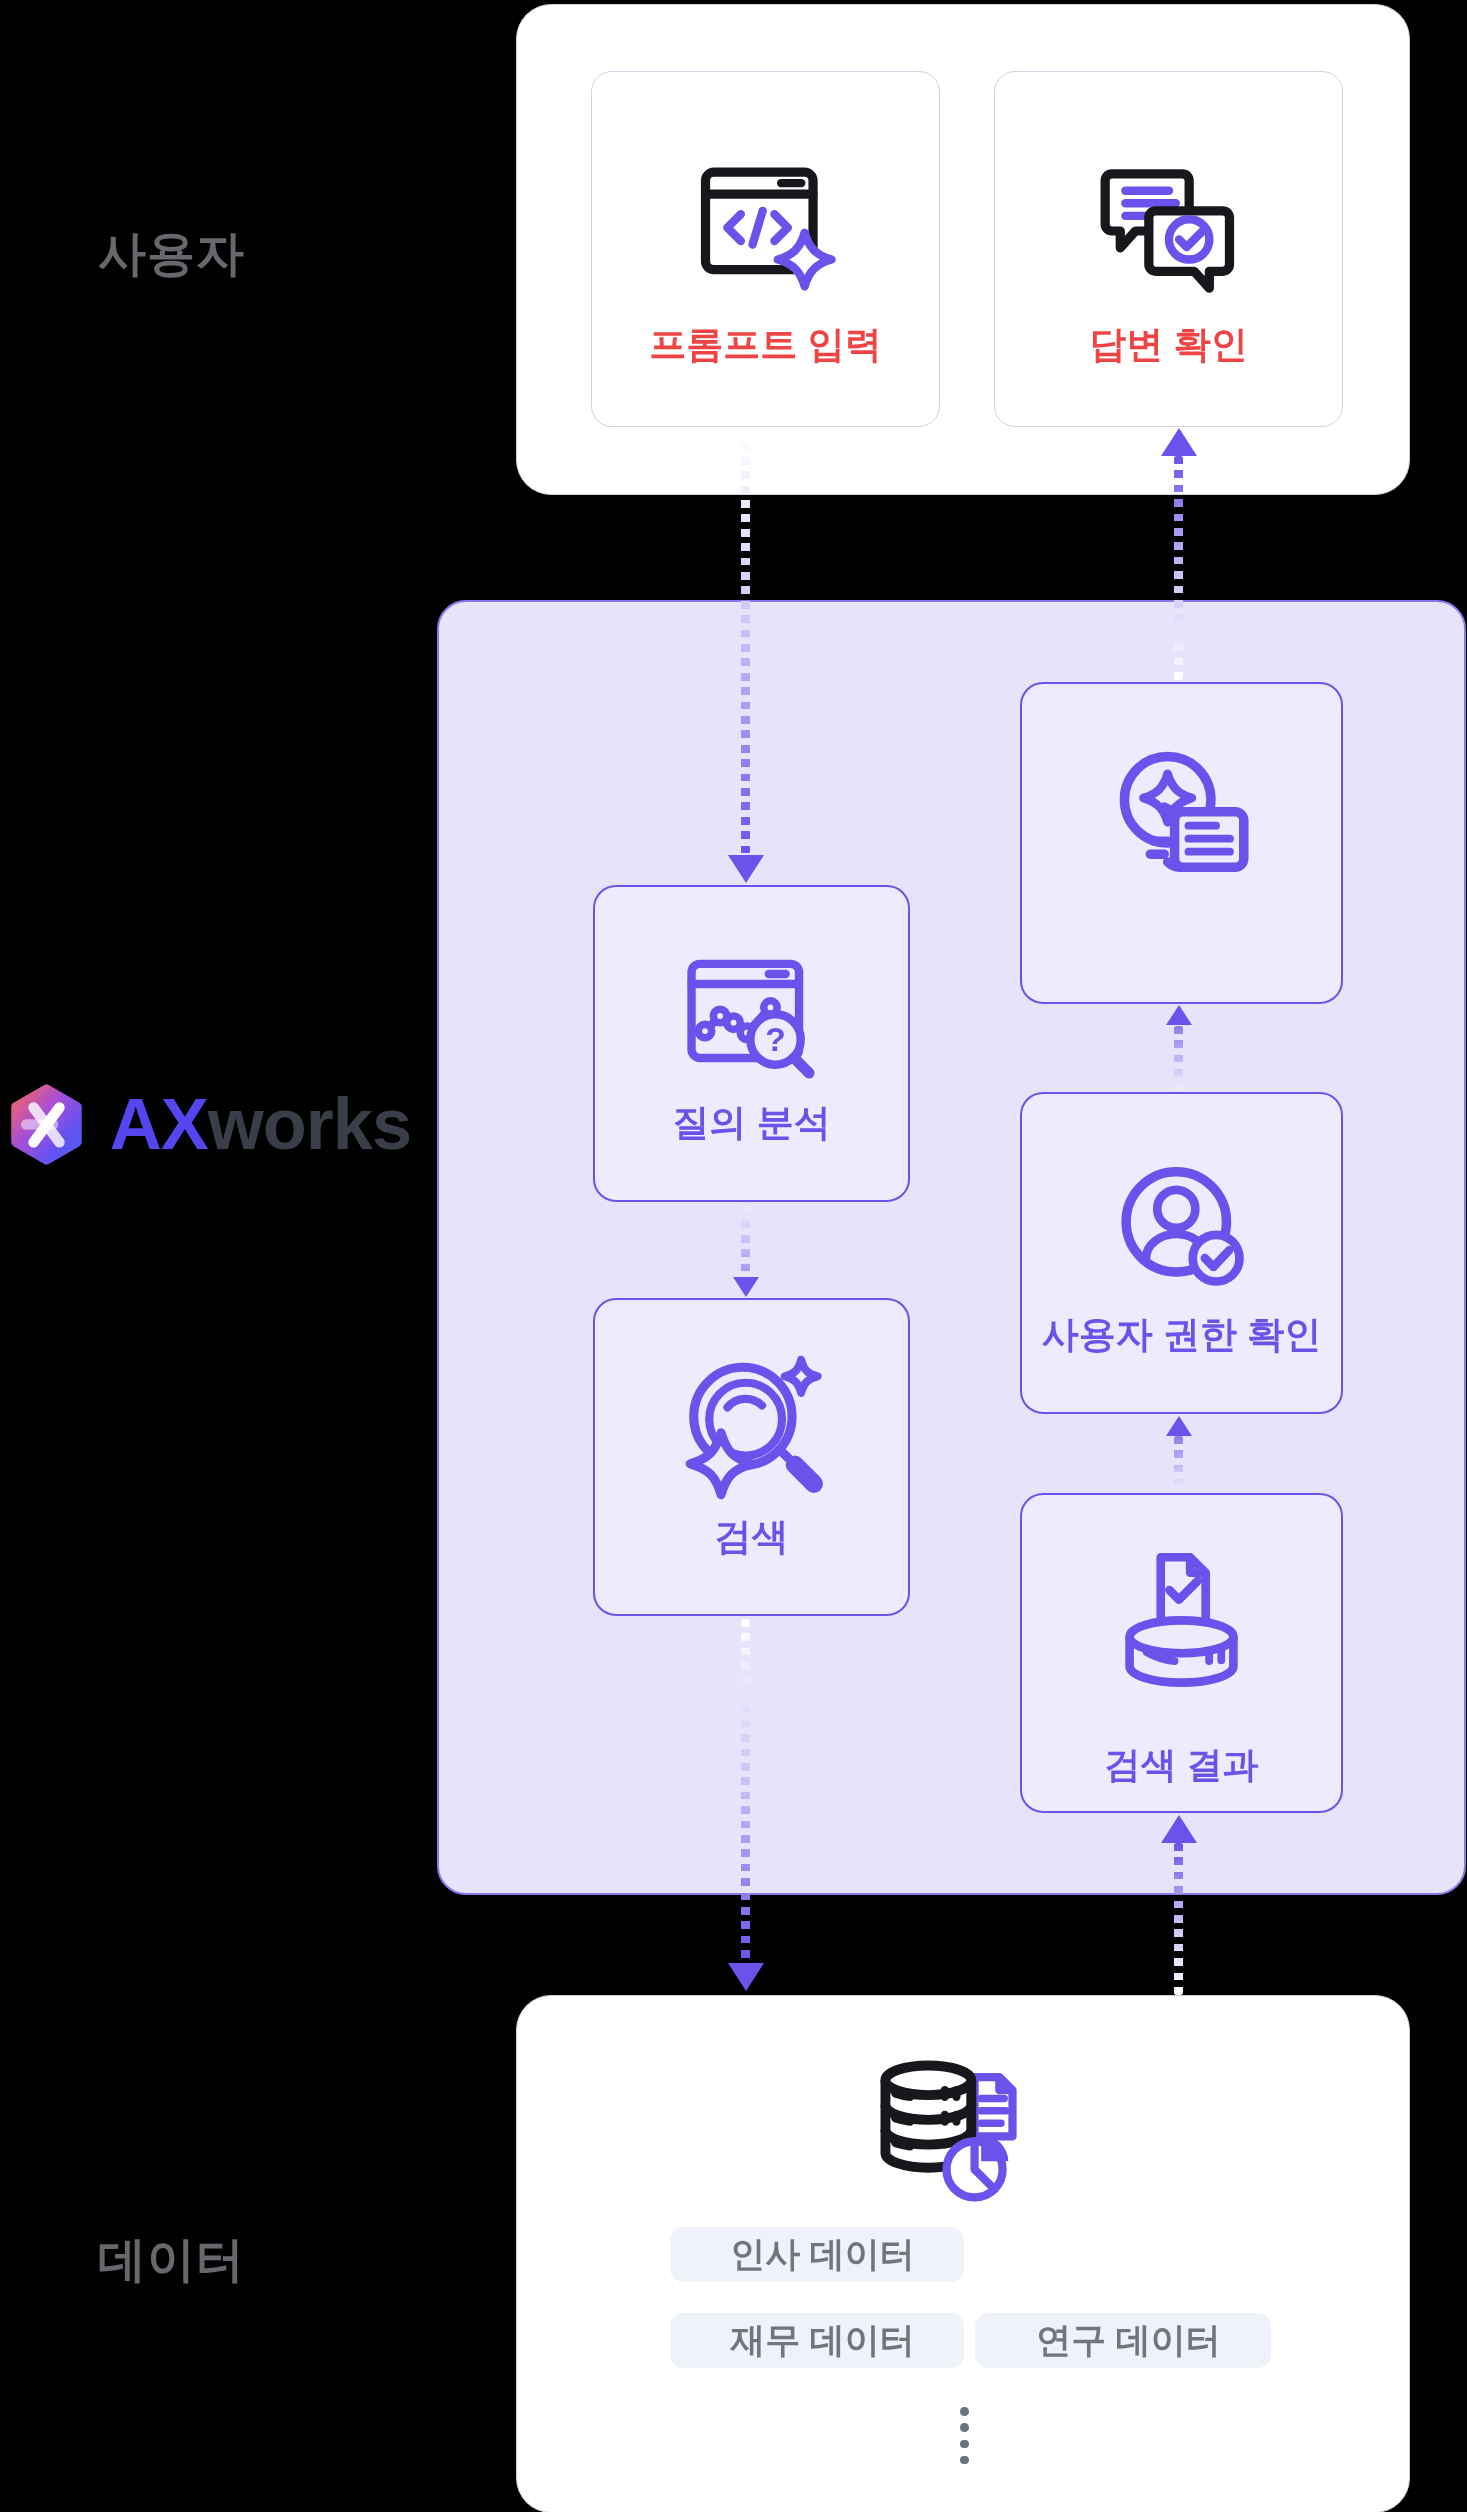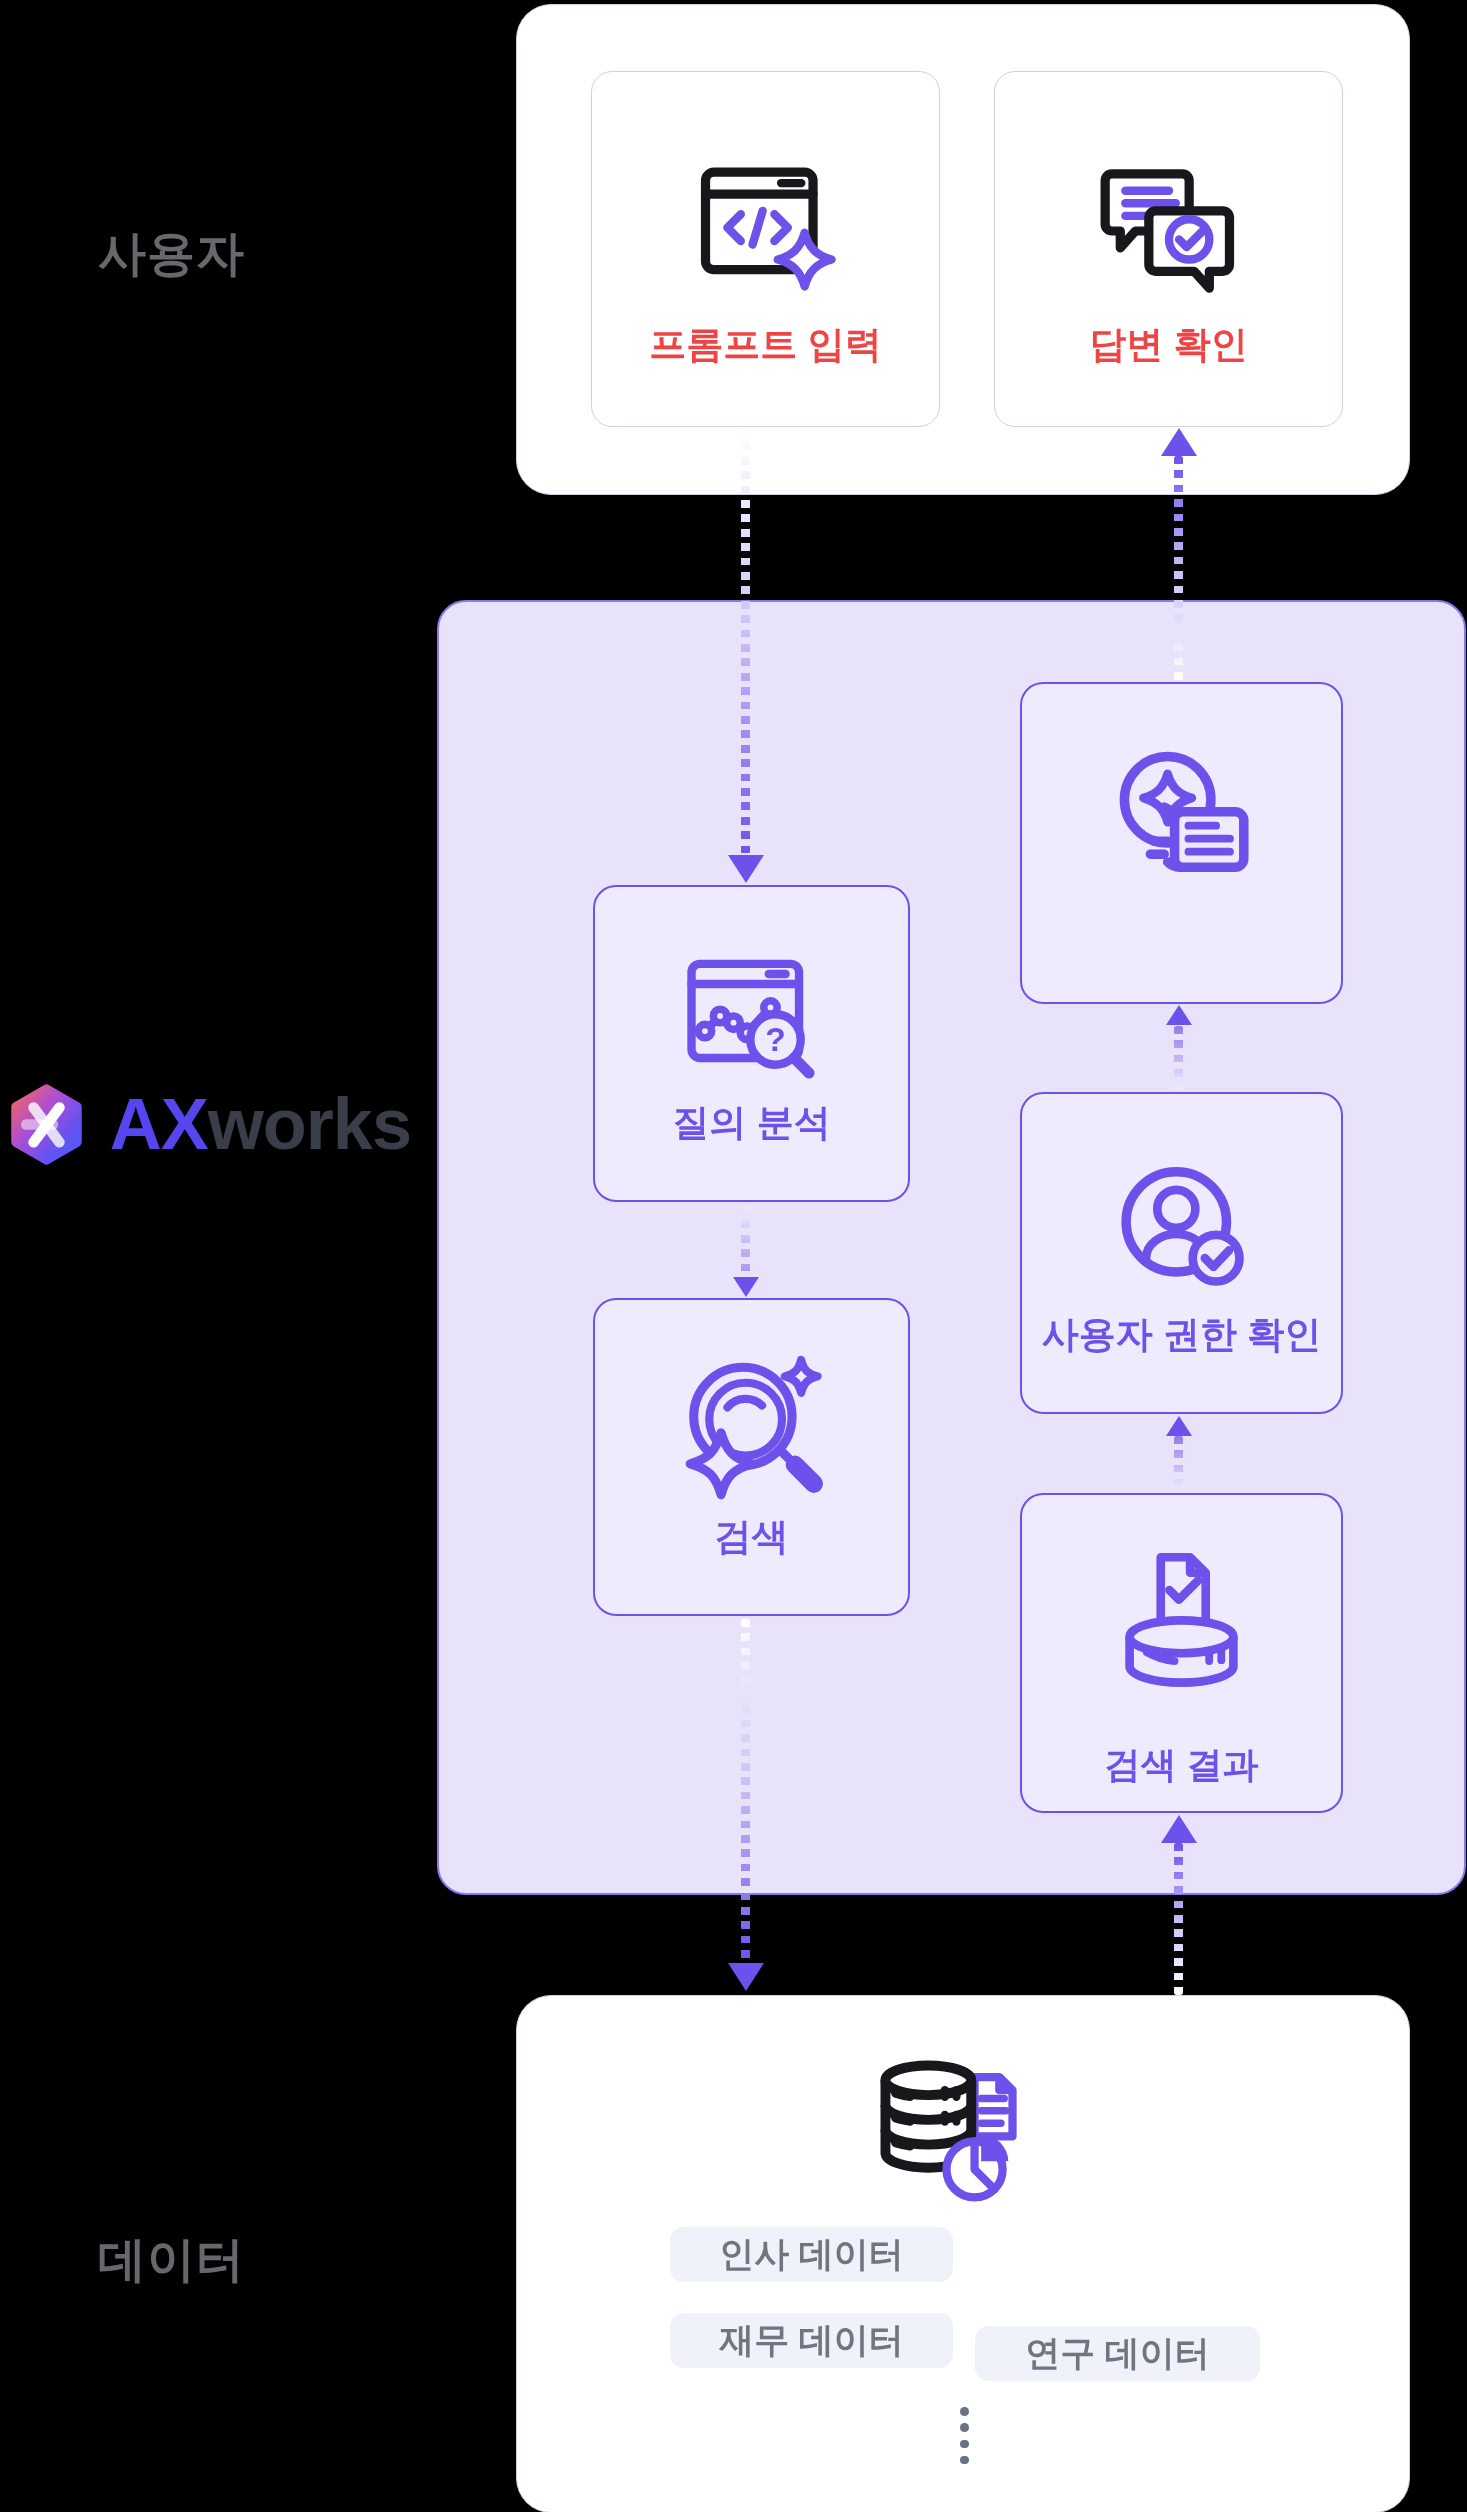--- a/index.html
+++ b/index.html
@@ -38,21 +38,21 @@
   .head-up{position:absolute;width:0;height:0;border-left:18px solid transparent;border-right:18px solid transparent;border-bottom:28px solid #6C52EA;}
   .head-down-sm{position:absolute;width:0;height:0;border-left:13.4px solid transparent;border-right:13.4px solid transparent;border-top:20px solid #6C52EA;}
   .head-up-sm{position:absolute;width:0;height:0;border-left:13.4px solid transparent;border-right:13.4px solid transparent;border-bottom:20px solid #6C52EA;}
   
   .logo{position:absolute;left:5.8px;top:1083px;display:flex;align-items:center;gap:23px;}
   .logo-text{font-size:72px;font-weight:800;letter-spacing:-1px;}
   .logo-ax{color:#5646EF;}
   .logo-works{color:#3A3E48;}
   
   .chip{position:absolute;background:#EFF2F8;border-radius:13.4px;color:#6F7682;font-size:35px;font-weight:700;
-    display:flex;align-items:center;justify-content:center;}
+    display:flex;align-items:center;justify-content:center;padding-left:11px;}
   .more-dots{position:absolute;display:flex;flex-direction:column;gap:7.7px;}
   .more-dots span{width:8.6px;height:8.6px;border-radius:50%;background:#6B7280;}
 </style>
 </head>
 <body>
 
 <div id="canvas">
 
   <div class="lane-label" style="left:98px;top:222px;">사용자</div>
   <div class="lane-label" style="left:98px;top:2228px;">데이터</div>
@@ -239,21 +239,21 @@
           <line x1="44" y1="43" x2="44" y2="47"></line>
             <line x1="51" y1="43" x2="51" y2="47"></line>
         </g>
         <circle cx="62" cy="76" r="17" fill="#fff" stroke="#6C52EA" stroke-width="5"></circle>
         <path d="M62,76 V59 M62,76 L74,88" fill="none" stroke="#6C52EA" stroke-width="5" stroke-linecap="round"></path>
         <path d="M66,71 L66,55 A16.5,16.5 0 0 1 82.5,71 Z" fill="#6C52EA"></path>
       </svg>
     </div>
     <div class="chip" style="left:153px;top:231px;width:283px;height:55px;">인사 데이터</div>
     <div class="chip" style="left:153px;top:317px;width:283px;height:55px;">재무 데이터</div>
-    <div class="chip" style="left:458px;top:317px;width:285px;height:55px;margin-top:13px;">연구 데이터</div>
+    <div class="chip" style="left:458px;top:317px;width:285px;height:55px;">연구 데이터</div>
     <div class="more-dots" style="left:443px;top:411px;">
       <span></span>
         <span></span>
         <span></span>
         <span></span>
     </div>
   </div>
 
   <div class="dots grad-down" style="left:741px;top:428px;height:426px;"></div>
   <div class="head-down" style="left:728px;top:855px;"></div>

